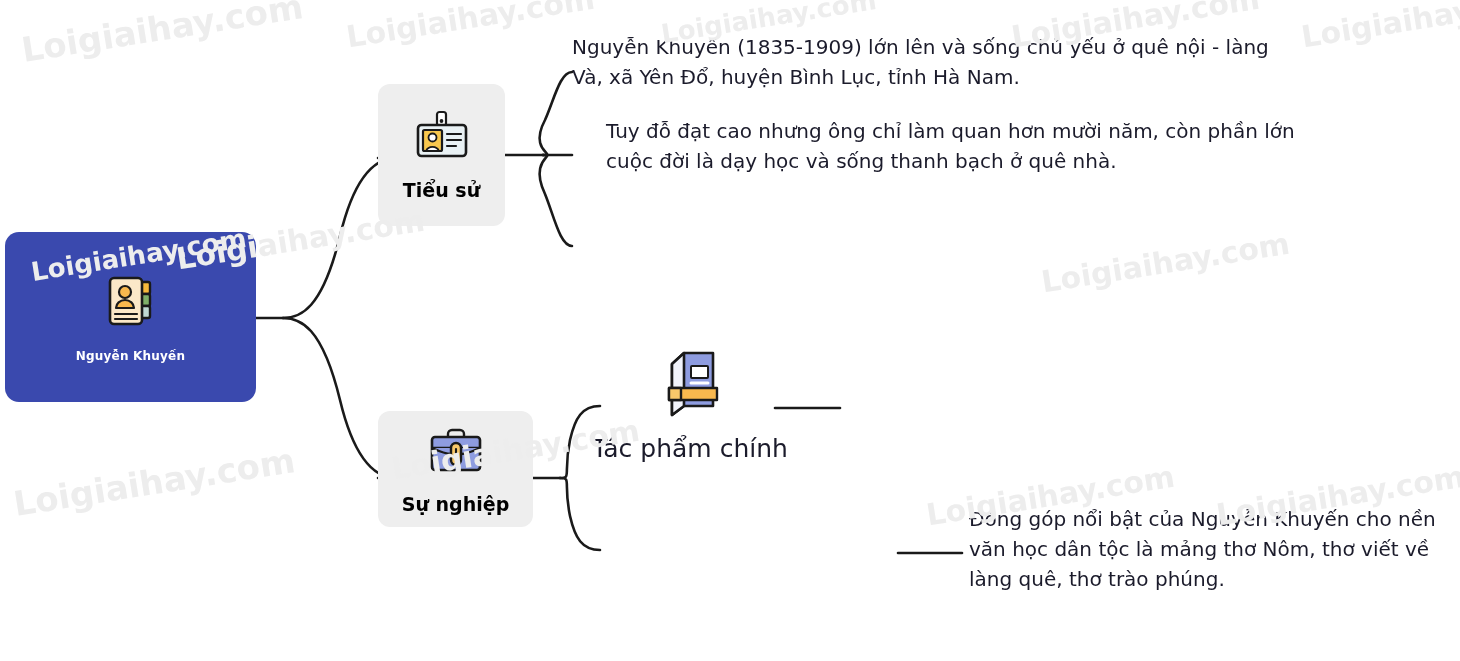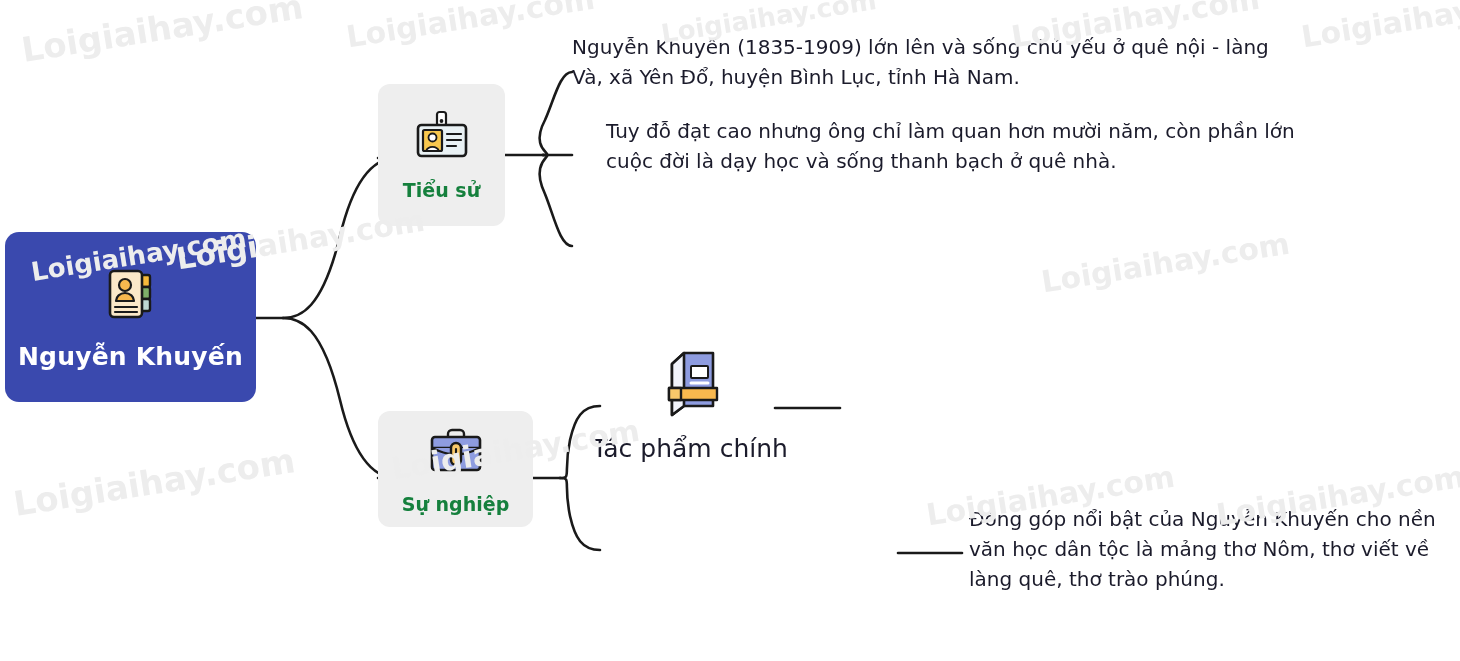--- a/index.html
+++ b/index.html
@@ -27,31 +27,31 @@
   .links{position:absolute;left:0;top:0;width:1460px;height:661px;z-index:2;}
 
   
   .root-node{
     position:absolute;left:5px;top:232px;width:251px;height:170px;
     background:#3a49ae;border-radius:14px;
     display:flex;flex-direction:column;align-items:center;justify-content:center;
     z-index:4;
   }
   .root-node .label{
-    color:#ffffff;font-size:25px;font-weight:bold;margin-top:12px;letter-spacing:.2px;
+    color:#ffffff;font-size:12px;font-weight:bold;margin-top:12px;letter-spacing:.2px;
   }
 
   
   .branch-node{
     position:absolute;background:#eeeeee;border-radius:12px;
     display:flex;flex-direction:column;align-items:center;justify-content:center;
     z-index:4;
   }
   .branch-node .label{
-    font-size:19px;font-weight:bold;color:#15803d;margin-top:8px;white-space:nowrap;
+    font-size:19px;font-weight:bold;color:#000000;margin-top:8px;white-space:nowrap;
   }
   #node-tieusu{left:378px;top:84px;width:127px;height:142px;}
   #node-sunghiep{left:378px;top:411px;width:155px;height:116px;}
 
   
   .leaf{position:absolute;z-index:4;display:flex;flex-direction:column;align-items:center;}
   .leaf .caption{font-size:25px;color:#1b1b2b;margin-top:10px;white-space:nowrap;}
   #leaf-tacpham{left:605px;top:348px;width:170px;}
   #leaf-tamanh{left:600px;top:498px;width:305px;}
 

